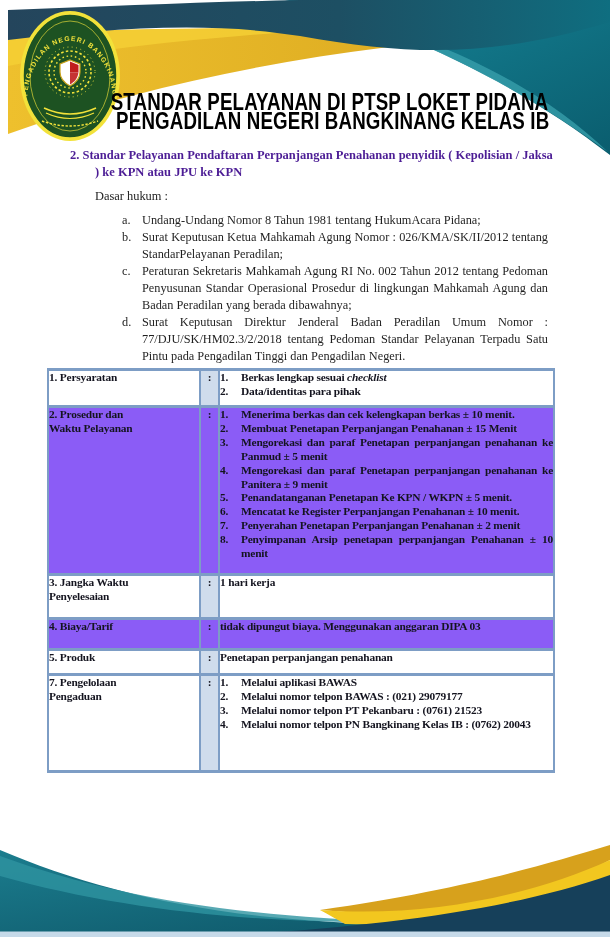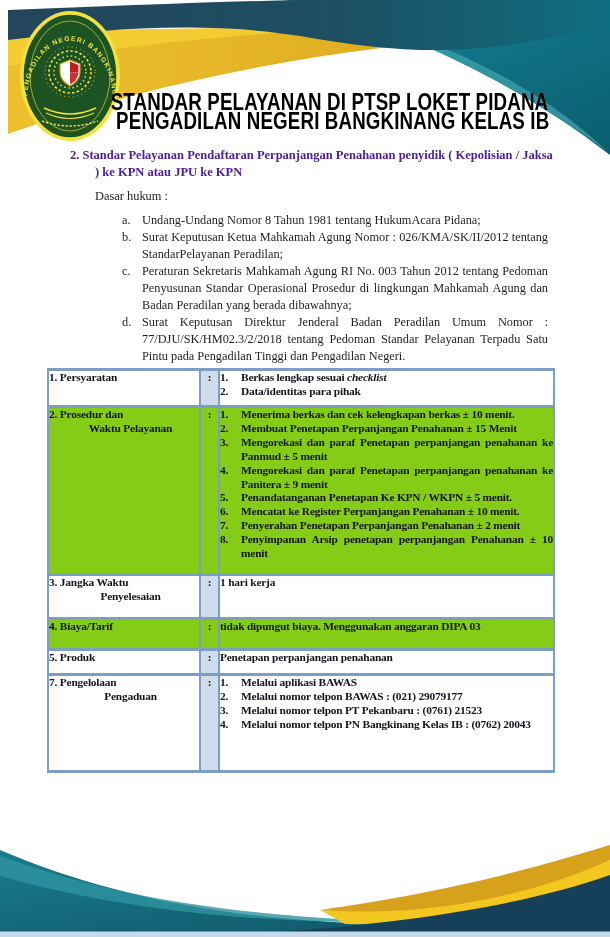--- a/index.html
+++ b/index.html
@@ -24,23 +24,23 @@
   .legal-item{display:grid;grid-template-columns:20px 1fr;}
   .legal-item .mk{}
   .legal-item .tx{text-align:justify;}
 
   table.svc{position:absolute;top:368px;left:47px;width:506px;border-collapse:collapse;
             table-layout:fixed;font-family:"Liberation Serif",serif;font-weight:bold;
             font-size:11.4px;line-height:13.9px;color:#14141f;letter-spacing:-0.2px;}
   table.svc td{border:2px solid #7d9dc5;border-top-width:3px;border-bottom-width:3px;
                vertical-align:top;padding:0;}
   td.lbl{padding:3px 2px 3px 5px;}
-  .lbl-l2{padding-left:13px;text-align:center;}
+  .lbl-l2{}
   td.cln{background:#cfdcec;text-align:center;padding-top:3px;}
-  tr.alt td{background:#84cc16;}
+  tr.alt td{background:#8b5cf6;}
   td.cnt{padding:3px 5px 3px 7px;}
   .citem{display:grid;grid-template-columns:21px 1fr;}
   .citem .n{}
   .citem .t{text-align:justify;}
   .val{}
   tr.r1{height:37px;} tr.r2{height:168px;} tr.r3{height:44px;}
   tr.r4{height:31px;} tr.r5{height:25px;} tr.r6{height:97px;}
 </style>
 </head>
 <body>
@@ -116,21 +116,21 @@
     <div class="legal-item">
       <span class="mk">a.</span>
       <span class="tx">Undang-Undang Nomor 8 Tahun 1981 tentang HukumAcara Pidana;</span>
     </div>
     <div class="legal-item">
       <span class="mk">b.</span>
       <span class="tx">Surat Keputusan Ketua Mahkamah Agung Nomor : 026/KMA/SK/II/2012 tentang StandarPelayanan Peradilan;</span>
     </div>
     <div class="legal-item">
       <span class="mk">c.</span>
-      <span class="tx">Peraturan Sekretaris Mahkamah Agung RI No. 003 Tahun 2012 tentang Pedoman Penyusunan Standar Operasional Prosedur di lingkungan Mahkamah Agung dan Badan Peradilan yang berada dibawahnya;</span>
+      <span class="tx">Peraturan Sekretaris Mahkamah Agung RI No. 002 Tahun 2012 tentang Pedoman Penyusunan Standar Operasional Prosedur di lingkungan Mahkamah Agung dan Badan Peradilan yang berada dibawahnya;</span>
     </div>
     <div class="legal-item">
       <span class="mk">d.</span>
       <span class="tx">Surat Keputusan Direktur Jenderal Badan Peradilan Umum Nomor : 77/DJU/SK/HM02.3/2/2018 tentang Pedoman Standar Pelayanan Terpadu Satu Pintu pada Pengadilan Tinggi dan Pengadilan Negeri.</span>
     </div>
   </div>
 
   <table class="svc">
     <colgroup>
         <col style="width:152px">

